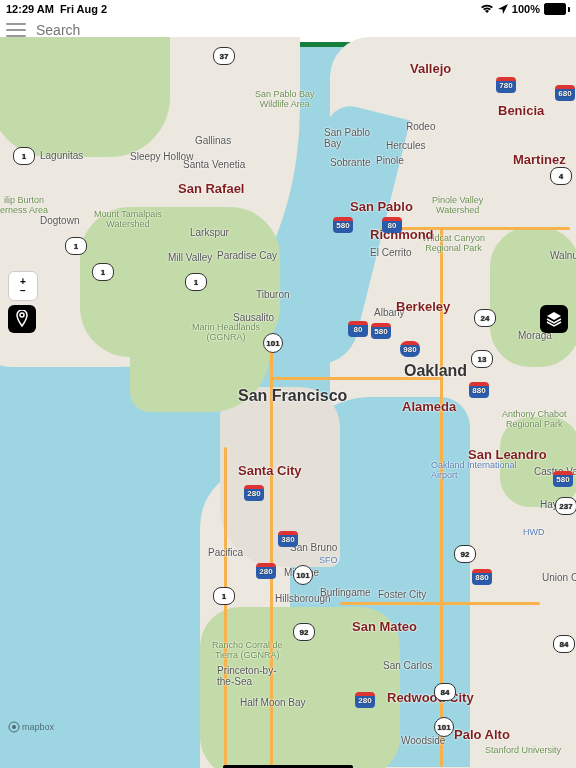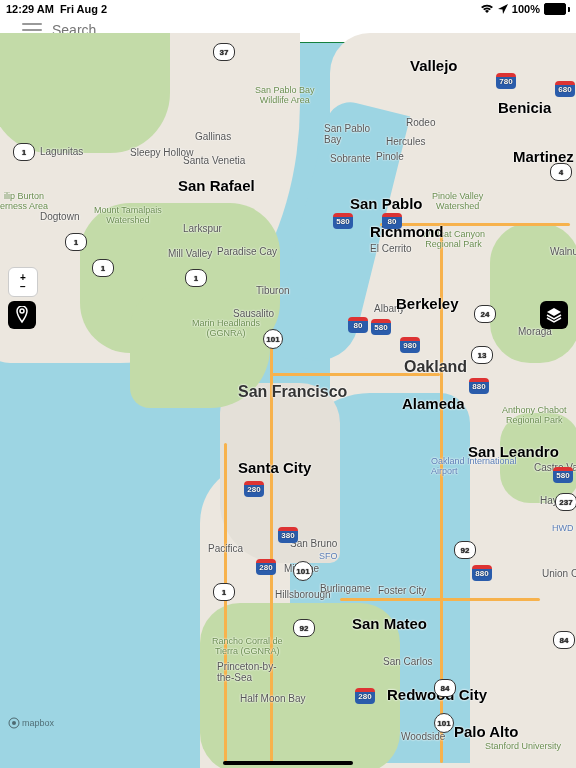--- a/index.html
+++ b/index.html
@@ -1,42 +1,42 @@
 <!DOCTYPE html>
 <html><head>
 <meta charset="utf-8">
 <style>
   html,body{margin:0;padding:0;width:576px;height:768px;font-family:-apple-system,Helvetica,Arial,sans-serif;overflow:hidden;background:#fff;}
   .status-bar{height:18px;display:flex;justify-content:space-between;align-items:center;padding:0 6px;font-size:11px;font-weight:600;}
   .status-left{display:flex;gap:6px;}
   .status-right{display:flex;gap:4px;align-items:center;}
   .battery{display:inline-flex;align-items:center;gap:2px;}
   .batt-body{width:20px;height:10px;border:1px solid #000;border-radius:2px;background:#000;}
-  .search-row{height:24px;display:flex;align-items:center;padding:0 22px;border-bottom:1px solid #15803d;}
+  .search-row{height:24px;display:flex;align-items:center;padding:0 6px;border-bottom:5px solid #15803d;}
   .hamburger{width:20px;height:14px;display:flex;flex-direction:column;justify-content:space-between;margin-right:8px;}
   .hamburger span{height:2px;background:#999;border-radius:1px;}
   .search-input{border:none;outline:none;font-size:14px;color:#888;flex:1;background:transparent;}
   .map{position:relative;width:576px;height:726px;background:#9dd5e3;}
   
   .land{position:absolute;background:#ece7df;}
   .green{background:#c3dba8;}
   .urban{background:#e4e0d8;}
   .l-nw{left:-20px;top:-10px;width:320px;height:330px;border-radius:0 0 180px 30px/0 0 260px 30px;}
   .l-marin{left:130px;top:245px;width:140px;height:120px;background:#c3dba8;border-radius:40px 20px 60px 20px;}
   .l-sf{left:220px;top:340px;width:120px;height:180px;border-radius:30px 40px 10px 60px;}
   .l-peninsula{left:200px;top:420px;width:280px;height:320px;border-radius:60px 0 0 0;}
   .l-east{left:330px;top:-10px;width:260px;height:740px;border-radius:40px 0 0 40px;}
   .g-marin{left:80px;top:160px;width:200px;height:150px;border-radius:50px;}
   .g-nw{left:-10px;top:-10px;width:180px;height:120px;border-radius:0 0 60px 60px;}
   .g-peninsula{left:200px;top:560px;width:200px;height:170px;border-radius:40px;}
   .g-east{left:490px;top:180px;width:90px;height:140px;border-radius:40px;}
   .g-chabot{left:500px;top:370px;width:80px;height:90px;border-radius:30px;}
   
   .lbl{position:absolute;font-size:10px;color:#555;white-space:nowrap;text-shadow:0 0 2px #fff,0 0 2px #fff;}
-  .city{font-size:15px;font-weight:600;color:#000000;}
+  .city{font-size:13px;font-weight:600;color:#7f1d1d;}
   .city-big{font-size:16px;font-weight:600;color:#333;}
   .park-lbl{color:#6a8d4f;font-size:9px;text-align:center;}
   .airport-lbl{color:#5a7db5;font-size:9px;}
   
   .road{position:absolute;background:#f7b24c;border-radius:2px;}
   .road-v{width:3px;}
   .road-h{height:3px;}
   .shield{position:absolute;width:20px;height:16px;border-radius:4px;font-size:8px;font-weight:700;display:flex;align-items:center;justify-content:center;color:#fff;text-shadow:0 0 1px #000;}
   .shield.interstate{background:linear-gradient(#d33 25%,#2a5cab 25%);}
   .shield.state{background:#fff;color:#333;border:1px solid #333;border-radius:8px;}
@@ -119,21 +119,21 @@
   <div class="lbl park-lbl" style="left:422px;top:186px;">Wildcat Canyon<br>Regional Park</div>
   <div class="lbl park-lbl" style="left:432px;top:148px;">Pinole Valley<br>Watershed</div>
   <div class="lbl park-lbl" style="left:502px;top:362px;">Anthony Chabot<br>Regional Park</div>
   <div class="lbl park-lbl" style="left:212px;top:593px;">Rancho Corral de<br>Tierra (GGNRA)</div>
 
   <div class="lbl" style="left:40px;top:103px;">Lagunitas</div>
   <div class="lbl" style="left:40px;top:168px;">Dogtown</div>
   <div class="lbl" style="left:130px;top:104px;">Sleepy Hollow</div>
   <div class="lbl" style="left:183px;top:112px;">Santa Venetia</div>
   <div class="lbl" style="left:195px;top:88px;">Gallinas</div>
-  <div class="lbl" style="left:183px;top:180px;">Larkspur</div>
+  <div class="lbl" style="left:190px;top:180px;">Larkspur</div>
   <div class="lbl" style="left:168px;top:205px;">Mill Valley</div>
   <div class="lbl" style="left:217px;top:203px;">Paradise Cay</div>
   <div class="lbl" style="left:256px;top:242px;">Tiburon</div>
   <div class="lbl" style="left:233px;top:265px;">Sausalito</div>
   <div class="lbl" style="left:324px;top:80px;">San Pablo<br>Bay</div>
   <div class="lbl" style="left:330px;top:110px;">Sobrante</div>
   <div class="lbl" style="left:386px;top:93px;">Hercules</div>
   <div class="lbl" style="left:406px;top:74px;">Rodeo</div>
   <div class="lbl" style="left:376px;top:108px;">Pinole</div>
   <div class="lbl" style="left:370px;top:200px;">El Cerrito</div>
@@ -166,32 +166,32 @@
   <div class="lbl city" style="left:402px;top:352px;">Alameda</div>
   <div class="lbl city" style="left:468px;top:400px;">San Leandro</div>
   <div class="lbl city-big" style="left:238px;top:340px;">San Francisco</div>
   <div class="lbl city" style="left:238px;top:416px;">Santa City</div>
   <div class="lbl city" style="left:352px;top:572px;">San Mateo</div>
   <div class="lbl city" style="left:387px;top:643px;">Redwood City</div>
   <div class="lbl city" style="left:454px;top:680px;">Palo Alto</div>
 
   <div class="lbl airport-lbl" style="left:319px;top:508px;">SFO</div>
   <div class="lbl airport-lbl" style="left:431px;top:413px;">Oakland International<br>Airport</div>
-  <div class="lbl airport-lbl" style="left:552px;top:480px;">HWD</div>
+  <div class="lbl airport-lbl" style="left:523px;top:480px;">HWD</div>
 
   <div class="shield interstate" style="left:382px;top:170px;">80</div>
   <div class="shield interstate" style="left:348px;top:274px;">80</div>
   <div class="shield interstate" style="left:333px;top:170px;">580</div>
   <div class="shield interstate" style="left:371px;top:276px;">580</div>
   <div class="shield interstate" style="left:553px;top:424px;">580</div>
   <div class="shield interstate" style="left:555px;top:38px;">680</div>
   <div class="shield interstate" style="left:496px;top:30px;">780</div>
   <div class="shield interstate" style="left:469px;top:335px;">880</div>
   <div class="shield interstate" style="left:472px;top:522px;">880</div>
-  <div class="shield interstate" style="left:400px;top:294px;">980</div>
+  <div class="shield interstate" style="left:400px;top:294px;border-radius:7px;">980</div>
   <div class="shield interstate" style="left:244px;top:438px;">280</div>
   <div class="shield interstate" style="left:256px;top:516px;">280</div>
   <div class="shield interstate" style="left:355px;top:645px;">280</div>
   <div class="shield interstate" style="left:278px;top:484px;">380</div>
 
   <div class="shield us" style="left:263px;top:286px;">101</div>
   <div class="shield us" style="left:293px;top:518px;">101</div>
   <div class="shield us" style="left:434px;top:670px;">101</div>
 
   <div class="shield state" style="left:13px;top:100px;">1</div>

